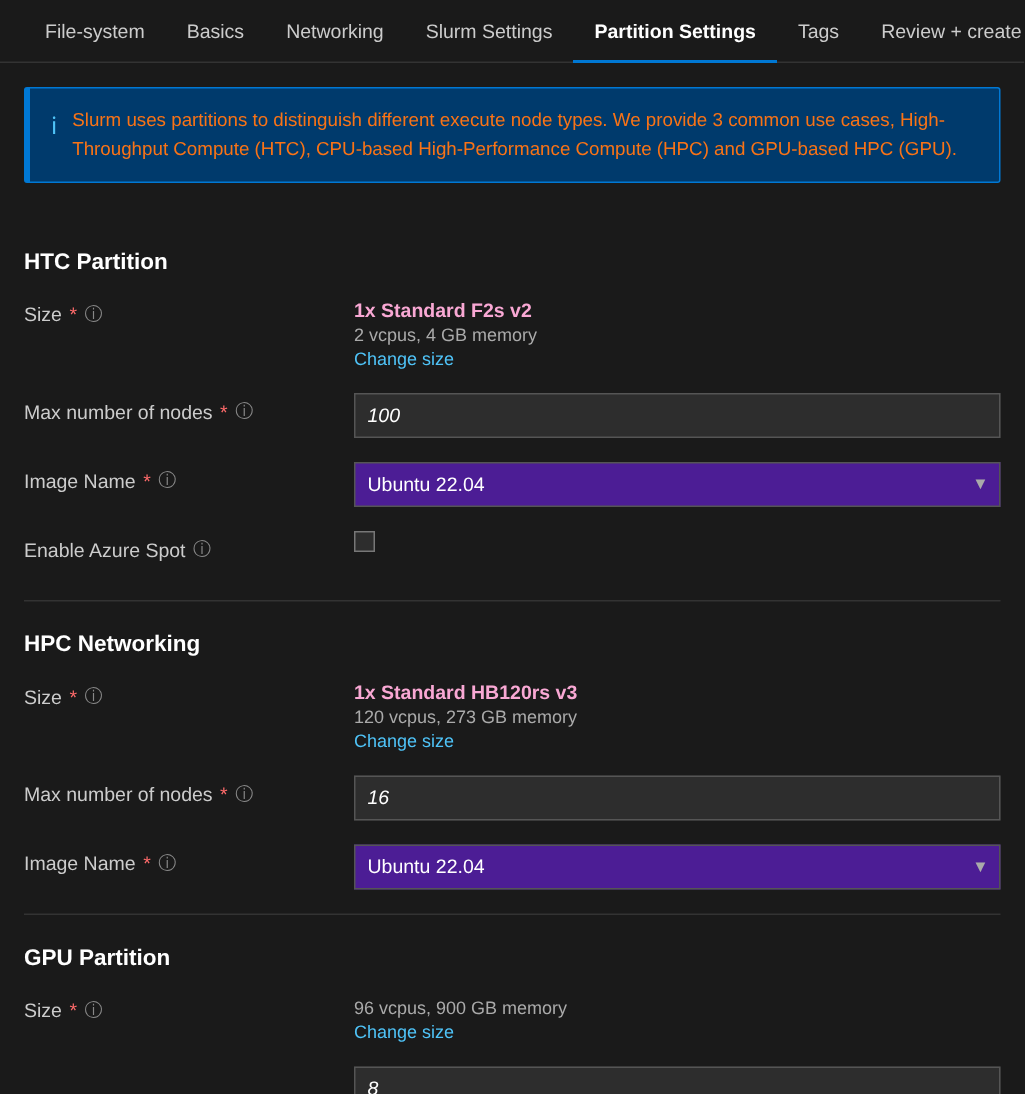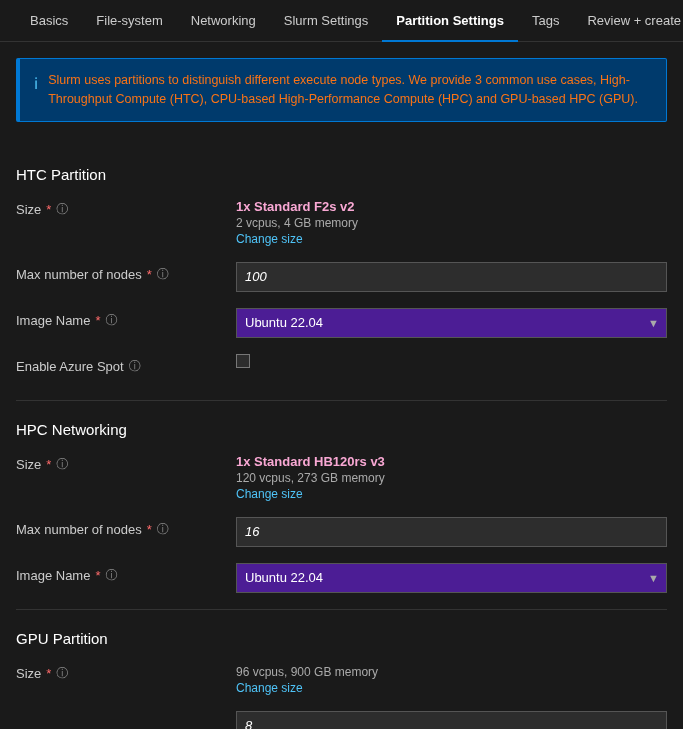--- a/index.html
+++ b/index.html
@@ -71,21 +71,21 @@
     }
 
     
     .content {
       padding: 8px 16px 20px 16px;
     }
 
     
     .section-header {
       font-size: 15px;
-      font-weight: 400;
+      font-weight: 700;
       color: #ffffff;
       margin-top: 20px;
       margin-bottom: 14px;
     }
 
     
     .form-row {
       display: flex;
       align-items: flex-start;
       margin-bottom: 14px;
@@ -200,22 +200,22 @@
     .section-divider {
       height: 1px;
       background-color: #333;
       margin: 6px 0 6px 0;
     }
   </style>
 </head>
 <body>
 
 <nav class="nav-bar">
+  <div class="nav-item">File-system</div>
   <div class="nav-item">Basics</div>
-  <div class="nav-item">File-system</div>
   <div class="nav-item">Networking</div>
   <div class="nav-item">Slurm Settings</div>
   <div class="nav-item active">Partition Settings</div>
   <div class="nav-item">Tags</div>
   <div class="nav-item">Review + create</div>
 </nav>
 
 <div class="info-banner">
   <span class="info-icon">ℹ</span>
   <span class="info-text">Slurm uses partitions to distinguish different execute node types. We provide 3 common use cases, High-Throughput Compute (HTC), CPU-based High-Performance Compute (HPC) and GPU-based HPC (GPU).</span>

